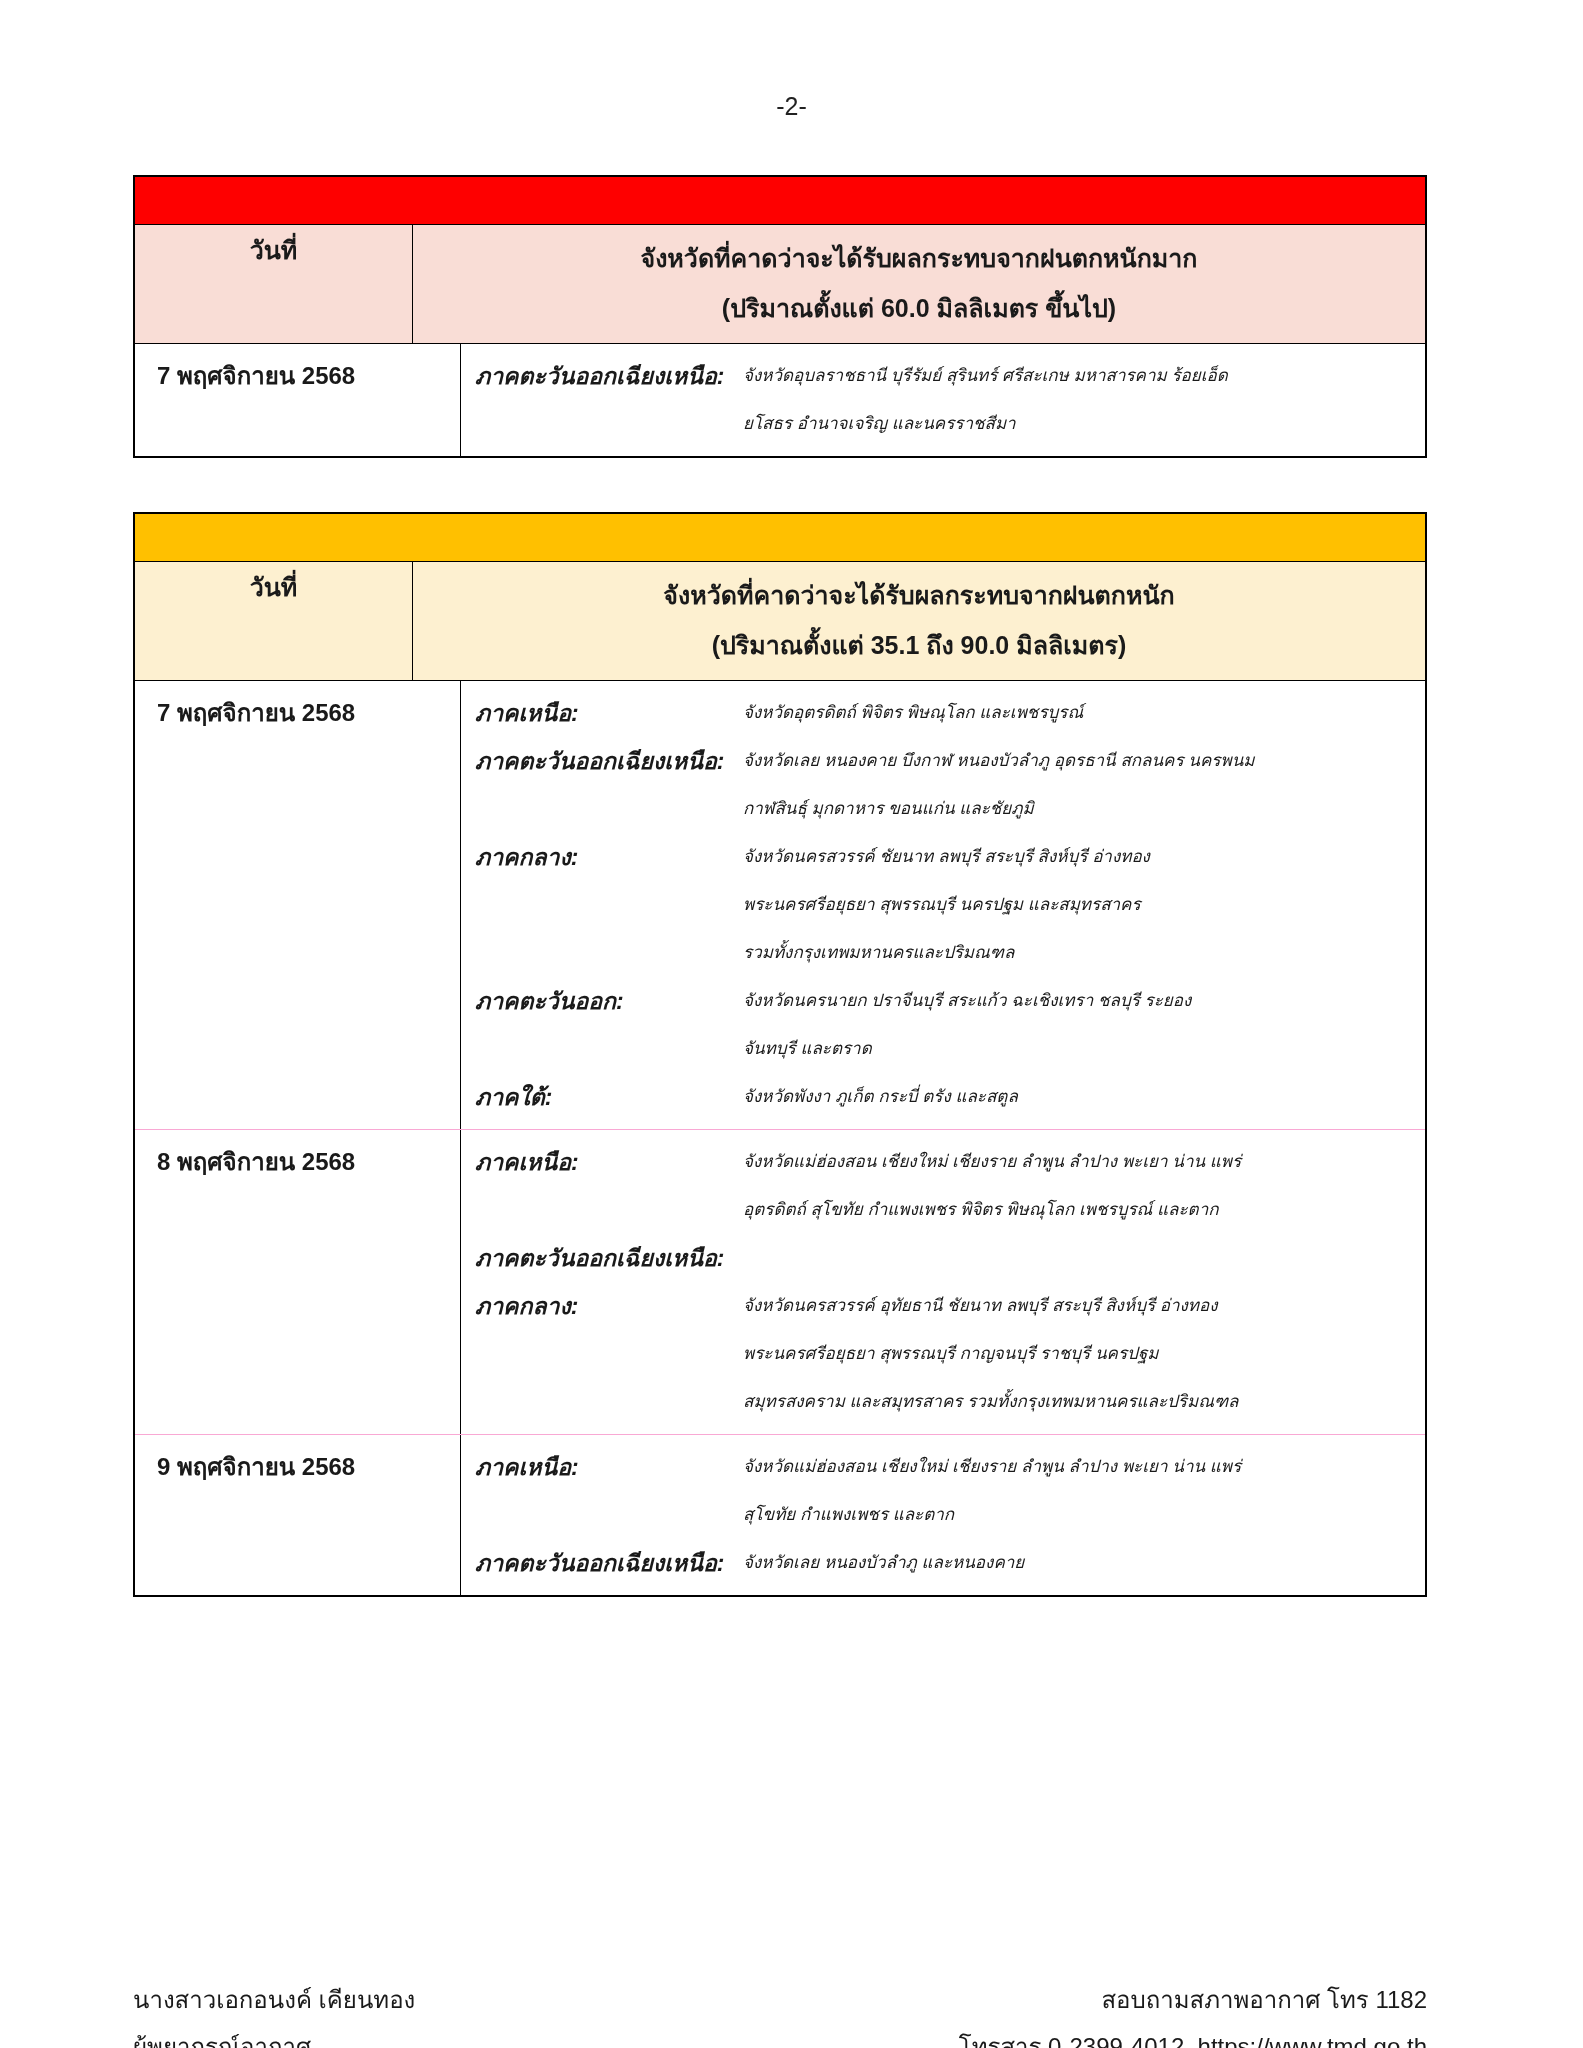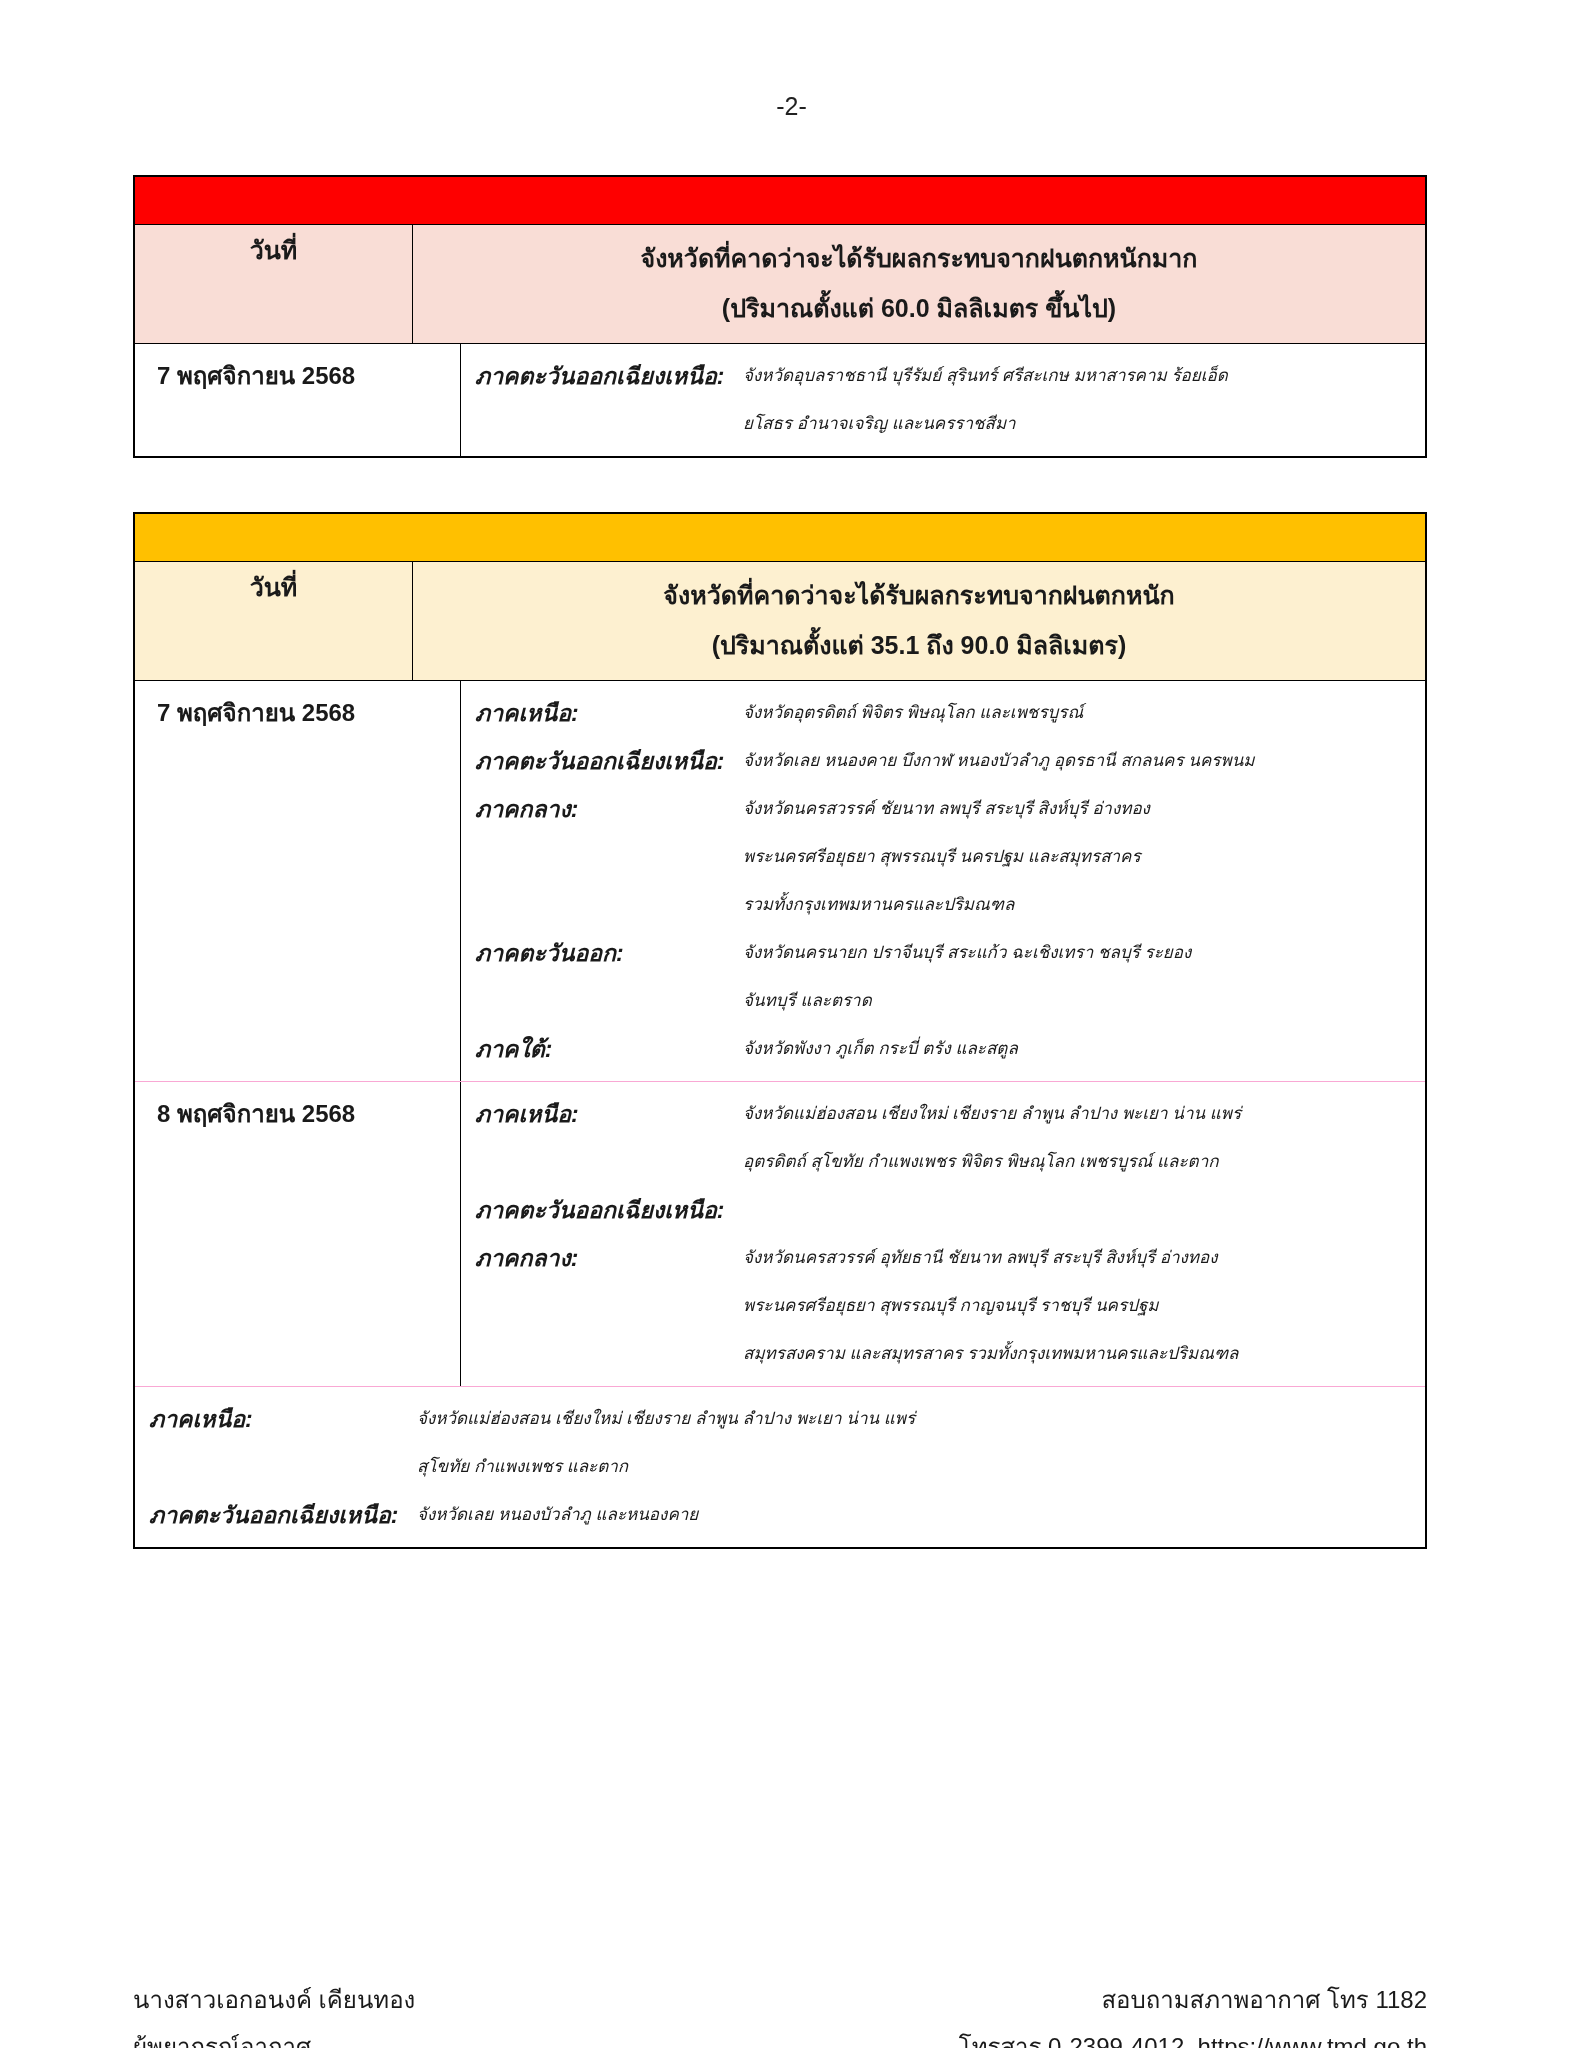--- a/index.html
+++ b/index.html
@@ -72,20 +72,21 @@
             <div class="region">
               <div class="region-label">ภาคเหนือ:</div>
               <div class="region-lines">
                 <div class="region-line">จังหวัดอุตรดิตถ์ พิจิตร พิษณุโลก และเพชรบูรณ์</div>
               </div>
             </div>
             <div class="region">
               <div class="region-label">ภาคตะวันออกเฉียงเหนือ:</div>
               <div class="region-lines">
                 <div class="region-line">จังหวัดเลย หนองคาย บึงกาฬ หนองบัวลำภู อุดรธานี สกลนคร นครพนม</div>
+                <div class="region-line">กาฬสินธุ์ มุกดาหาร ขอนแก่น และชัยภูมิ</div>
               </div>
             </div>
             <div class="region">
               <div class="region-label">ภาคกลาง:</div>
               <div class="region-lines">
                 <div class="region-line">จังหวัดนครสวรรค์ ชัยนาท ลพบุรี สระบุรี สิงห์บุรี อ่างทอง</div>
                 <div class="region-line">พระนครศรีอยุธยา สุพรรณบุรี นครปฐม และสมุทรสาคร</div>
                 <div class="region-line">รวมทั้งกรุงเทพมหานครและปริมณฑล</div>
               </div>
             </div>
@@ -121,20 +122,21 @@
               <div class="region-label">ภาคกลาง:</div>
               <div class="region-lines">
                 <div class="region-line">จังหวัดนครสวรรค์ อุทัยธานี ชัยนาท ลพบุรี สระบุรี สิงห์บุรี อ่างทอง</div>
                 <div class="region-line">พระนครศรีอยุธยา สุพรรณบุรี กาญจนบุรี ราชบุรี นครปฐม</div>
                 <div class="region-line">สมุทรสงคราม และสมุทรสาคร รวมทั้งกรุงเทพมหานครและปริมณฑล</div>
               </div>
             </div>
           </div>
         </div>
         <div class="data-row">
+          <div class="cell-date">9 พฤศจิกายน 2568</div>
           <div class="cell-content">
             <div class="region">
               <div class="region-label">ภาคเหนือ:</div>
               <div class="region-lines">
                 <div class="region-line">จังหวัดแม่ฮ่องสอน เชียงใหม่ เชียงราย ลำพูน ลำปาง พะเยา น่าน แพร่</div>
                 <div class="region-line">สุโขทัย กำแพงเพชร และตาก</div>
               </div>
             </div>
             <div class="region">
               <div class="region-label">ภาคตะวันออกเฉียงเหนือ:</div>

